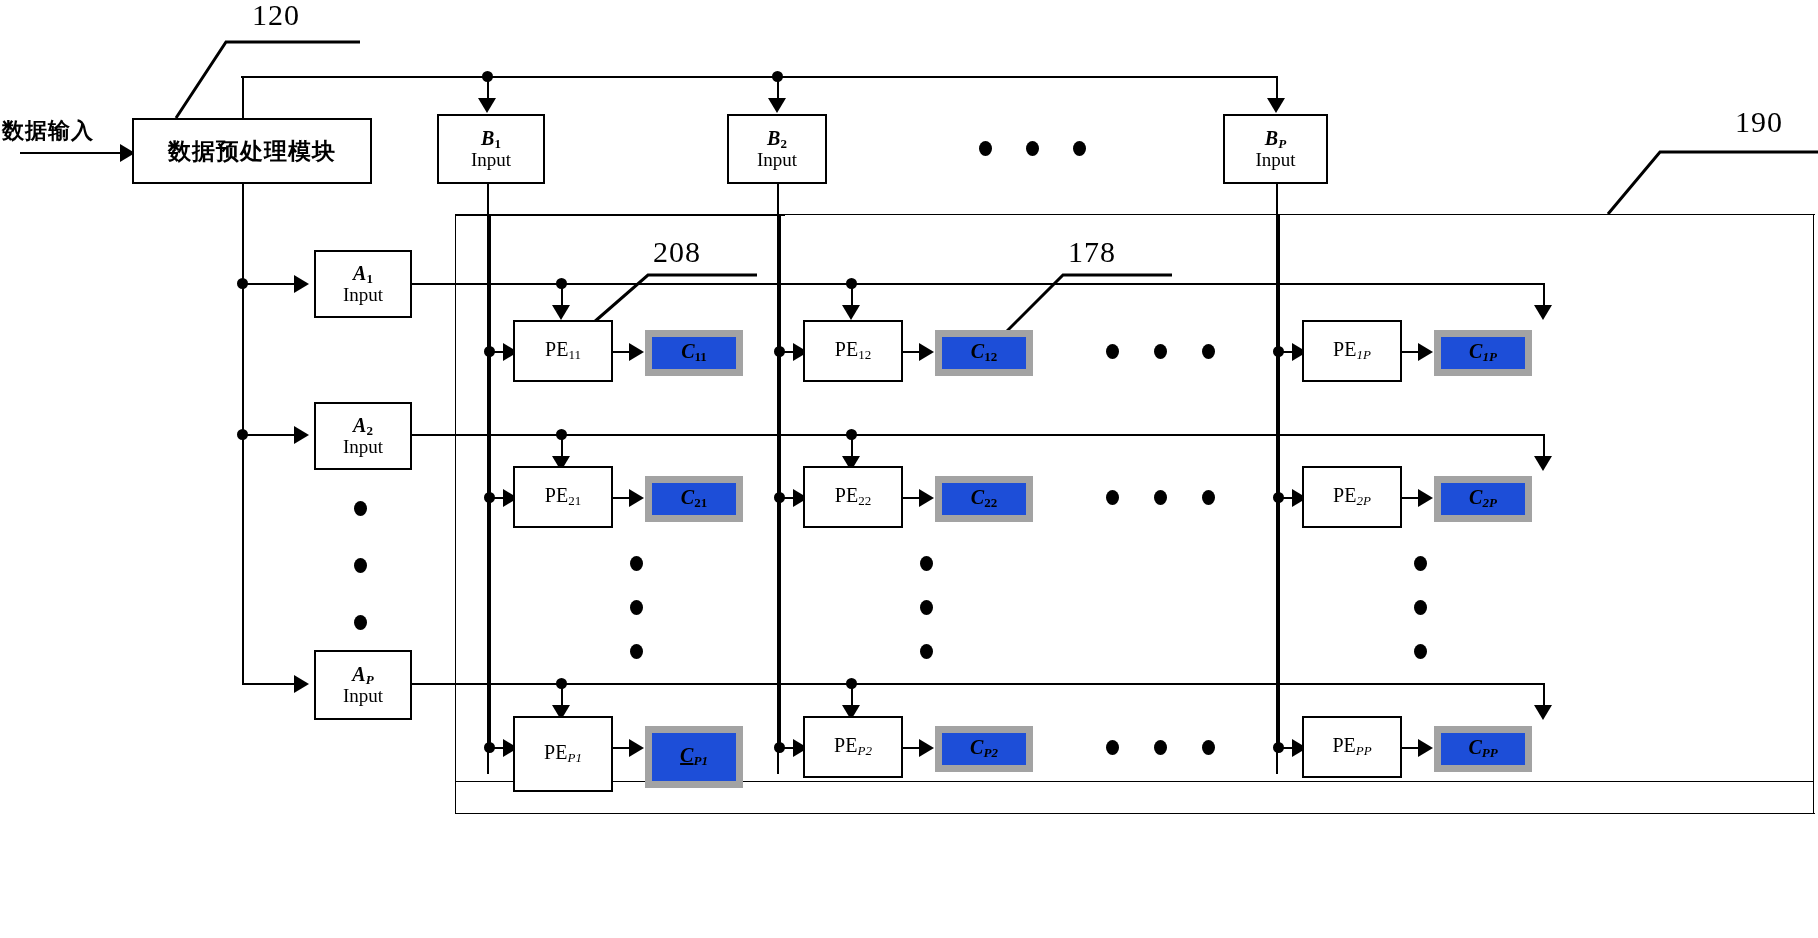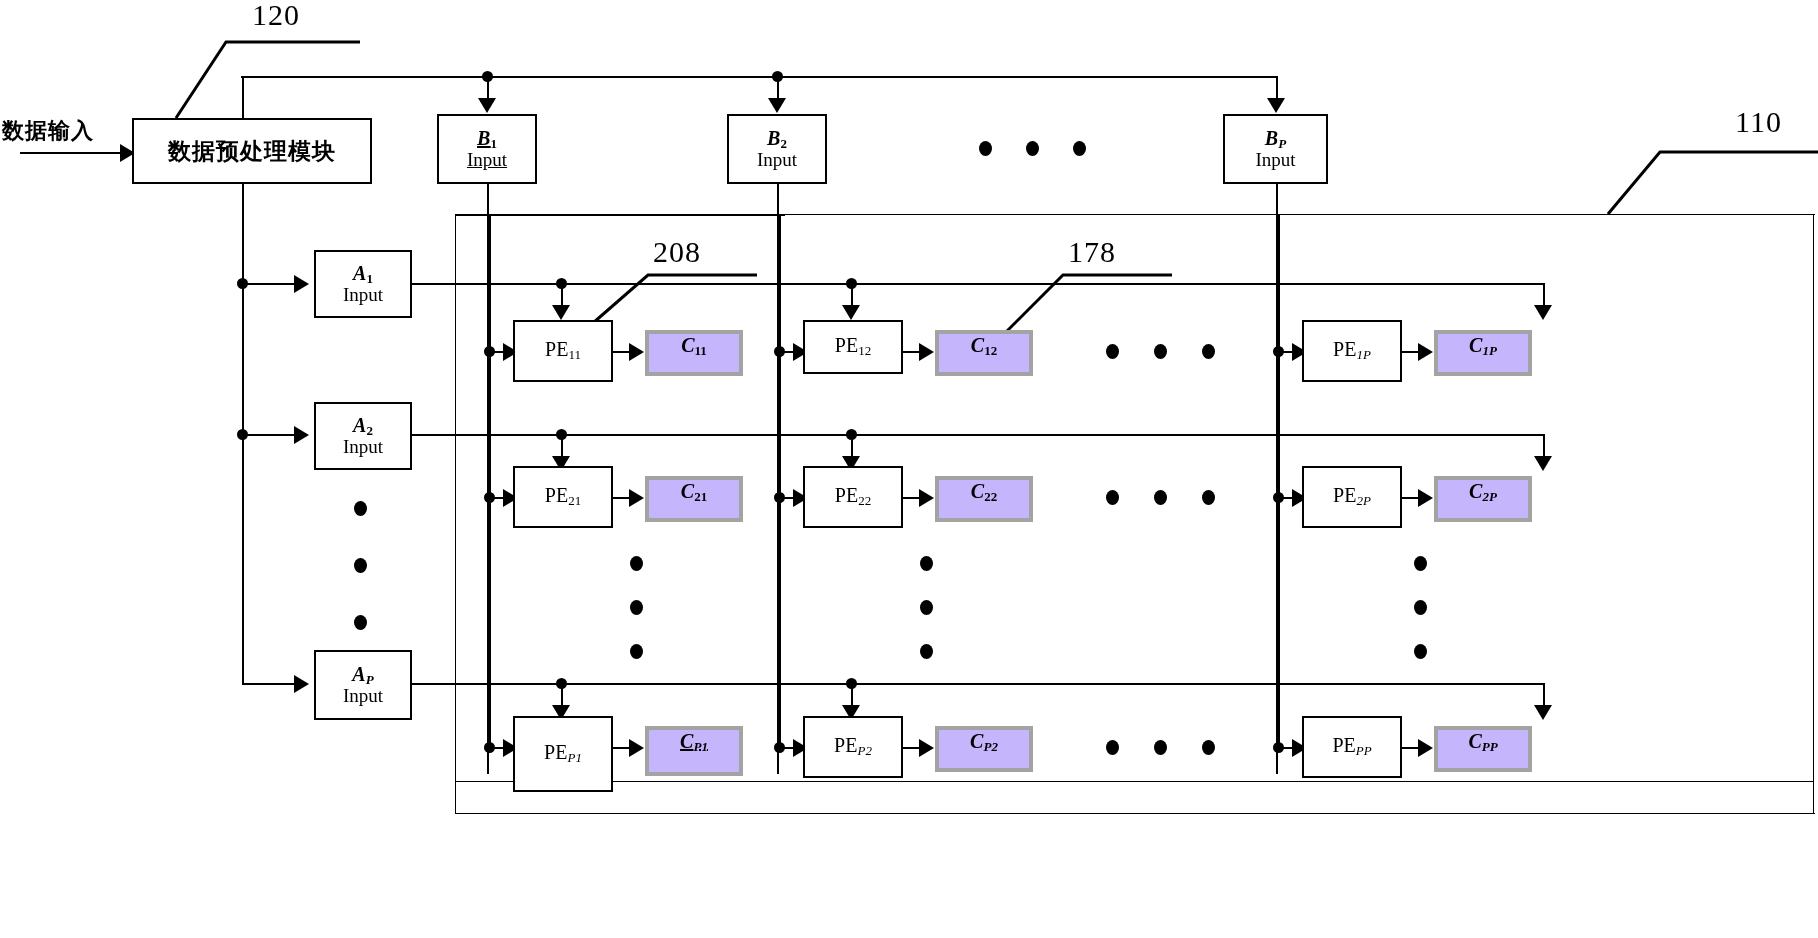--- a/index.html
+++ b/index.html
@@ -12,22 +12,22 @@
        display:flex;flex-direction:column;align-items:center;justify-content:center;
        line-height:1.05;text-align:center;}
   .box .l1{font-style:italic;font-weight:bold;font-size:20px;}
   .box .l1 sub{font-style:normal;font-size:13px;font-weight:bold;vertical-align:-0.25em;}
   .box .l1 sub.ital{font-style:italic;}
   .box .l2{font-size:19px;}
   .pebox{position:absolute;border:2px solid #000;background:#fff;box-sizing:border-box;
          display:flex;align-items:center;justify-content:center;font-size:20px;}
   .pebox sub{font-size:13px;vertical-align:-0.25em;}
   .pebox sub.ital{font-style:italic;}
-  .cbox{position:absolute;border:4px solid #a3a3a3;background:#c4b5fd;box-sizing:border-box;
-        display:flex;align-items:flex-start;justify-content:center;font-size:20px;font-style:italic;font-weight:bold;}
+  .cbox{position:absolute;border:7px solid #a3a3a3;background:#1d4ed8;box-sizing:border-box;
+        display:flex;align-items:center;justify-content:center;font-size:20px;font-style:italic;font-weight:bold;}
   .cbox sub{font-size:13px;font-style:normal;font-weight:bold;vertical-align:-0.25em;}
   .cbox sub.ital{font-style:italic;}
 
   .hline{position:absolute;height:0;border-top:2px solid #000;}
   .vline{position:absolute;width:0;border-left:2px solid #000;}
   .thin{border-width:1.6px;}
 
   .dot{position:absolute;width:11px;height:11px;background:#000;border-radius:50%;
        margin-left:-5.5px;margin-top:-5.5px;}
   .edot{position:absolute;width:13px;height:15px;background:#000;border-radius:50%;
@@ -48,21 +48,21 @@
 </head>
 <body>
 
 <div id="stage">
 
   <div class="ref" style="left:252px;top:-2px;">120</div>
   <svg class="leader" style="left:0;top:0;width:1818px;height:938px;">
     <polyline points="176,118 226,42 360,42" fill="none" stroke="#000" stroke-width="3"></polyline>
   </svg>
 
-  <div class="ref" style="left:1735px;top:105px;">110</div>
+  <div class="ref" style="left:1735px;top:105px;">190</div>
   <svg class="leader" style="left:0;top:0;width:1818px;height:938px;">
     <polyline points="1608,214 1660,152 1818,152" fill="none" stroke="#000" stroke-width="3"></polyline>
   </svg>
 
   <div class="cntxt" style="left:2px;top:116px;">数据输入</div>
   <div class="hline" style="left:20px;top:152px;width:100px;"></div>
   <div class="arr arr-r" style="left:120px;top:153px;"></div>
 
   <div class="box" style="left:132px;top:118px;width:240px;height:66px;text-align:center;">
     <span class="cntxt" style="position:static;font-size:23px;">数据预处理模块</span>
@@ -74,21 +74,21 @@
   <div class="dot" style="left:487px;top:76px;"></div>
   <div class="dot" style="left:777px;top:76px;"></div>
 
   <div class="vline" style="left:487px;top:76px;height:24px;"></div>
   <div class="arr arr-d" style="left:487px;top:98px;"></div>
   <div class="vline" style="left:777px;top:76px;height:24px;"></div>
   <div class="arr arr-d" style="left:777px;top:98px;"></div>
   <div class="vline" style="left:1276px;top:76px;height:24px;"></div>
   <div class="arr arr-d" style="left:1276px;top:98px;"></div>
 
-  <div class="box" style="left:437px;top:114px;width:100px;height:70px;text-decoration:underline;">
+  <div class="box" style="left:437px;top:114px;width:108px;height:70px;">
     <span class="l1">B<sub>1</sub></span>
     <span class="l2">Input</span>
   </div>
   <div class="box" style="left:727px;top:114px;width:100px;height:70px;">
     <span class="l1">B<sub>2</sub></span>
     <span class="l2">Input</span>
   </div>
   <div class="box" style="left:1223px;top:114px;width:105px;height:70px;">
     <span class="l1">B<sub class="ital">P</sub></span>
     <span class="l2">Input</span>
@@ -225,21 +225,21 @@
 
   <div class="pebox" style="left:513px;top:320px;width:100px;height:62px;">
     <span>PE<sub>11</sub></span>
   </div>
   <div class="hline" style="left:613px;top:351px;width:18px;"></div>
   <div class="arr arr-r" style="left:629px;top:352px;"></div>
   <div class="cbox" style="left:645px;top:330px;width:98px;height:46px;">
     <span>C<sub>11</sub></span>
   </div>
 
-  <div class="pebox" style="left:803px;top:320px;width:100px;height:54px;">
+  <div class="pebox" style="left:803px;top:320px;width:100px;height:62px;">
     <span>PE<sub>12</sub></span>
   </div>
   <div class="hline" style="left:903px;top:351px;width:18px;"></div>
   <div class="arr arr-r" style="left:919px;top:352px;"></div>
   <div class="cbox" style="left:935px;top:330px;width:98px;height:46px;">
     <span>C<sub>12</sub></span>
   </div>
 
   <div class="pebox" style="left:1302px;top:320px;width:100px;height:62px;">
     <span>PE<sub class="ital">1P</sub></span>
@@ -283,21 +283,21 @@
 
   <div class="edot" style="left:1112px;top:497px;"></div>
   <div class="edot" style="left:1160px;top:497px;"></div>
   <div class="edot" style="left:1208px;top:497px;"></div>
 
   <div class="pebox" style="left:513px;top:716px;width:100px;height:76px;">
     <span>PE<sub class="ital">P1</sub></span>
   </div>
   <div class="hline" style="left:613px;top:747px;width:18px;"></div>
   <div class="arr arr-r" style="left:629px;top:748px;"></div>
-  <div class="cbox" style="left:645px;top:726px;width:98px;height:50px;text-decoration:underline;">
+  <div class="cbox" style="left:645px;top:726px;width:98px;height:62px;text-decoration:underline;">
     <span>C<sub class="ital">P1</sub></span>
   </div>
 
   <div class="pebox" style="left:803px;top:716px;width:100px;height:62px;">
     <span>PE<sub class="ital">P2</sub></span>
   </div>
   <div class="hline" style="left:903px;top:747px;width:18px;"></div>
   <div class="arr arr-r" style="left:919px;top:748px;"></div>
   <div class="cbox" style="left:935px;top:726px;width:98px;height:46px;">
     <span>C<sub class="ital">P2</sub></span>

